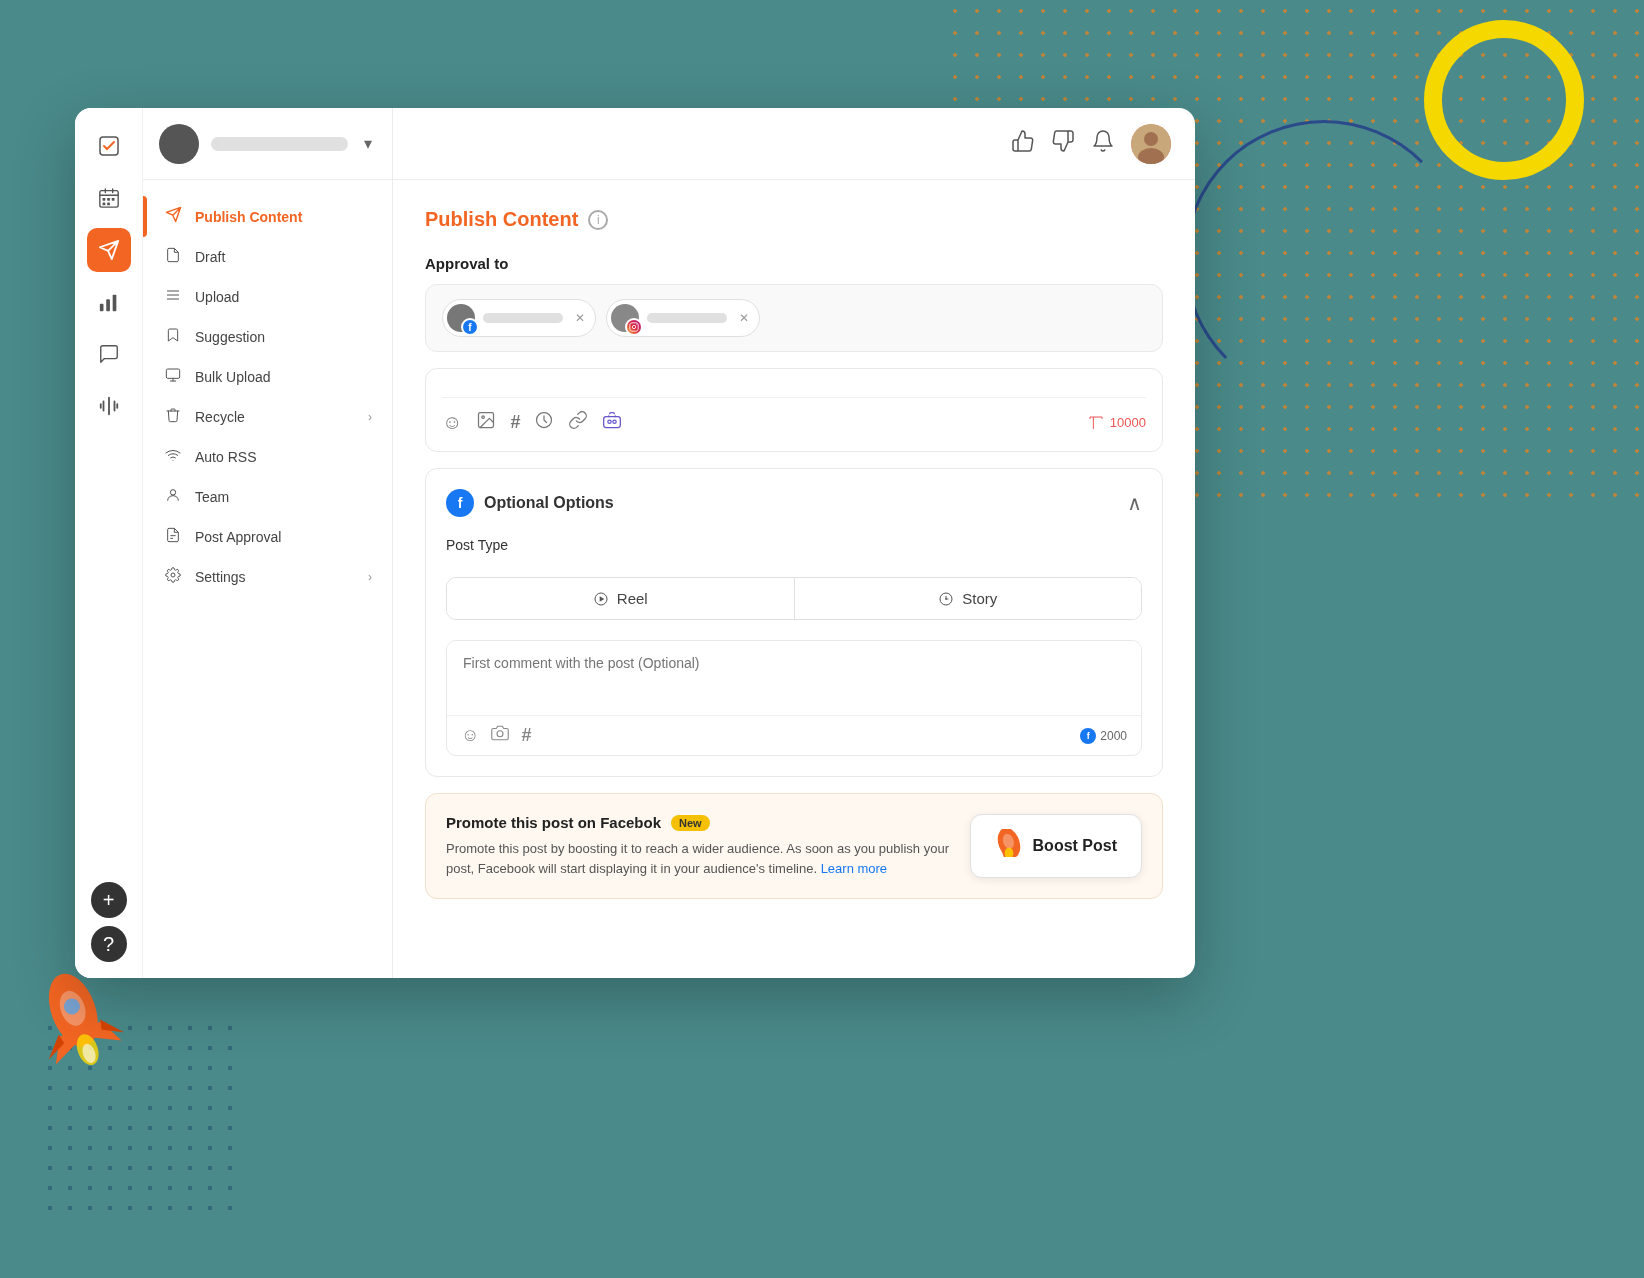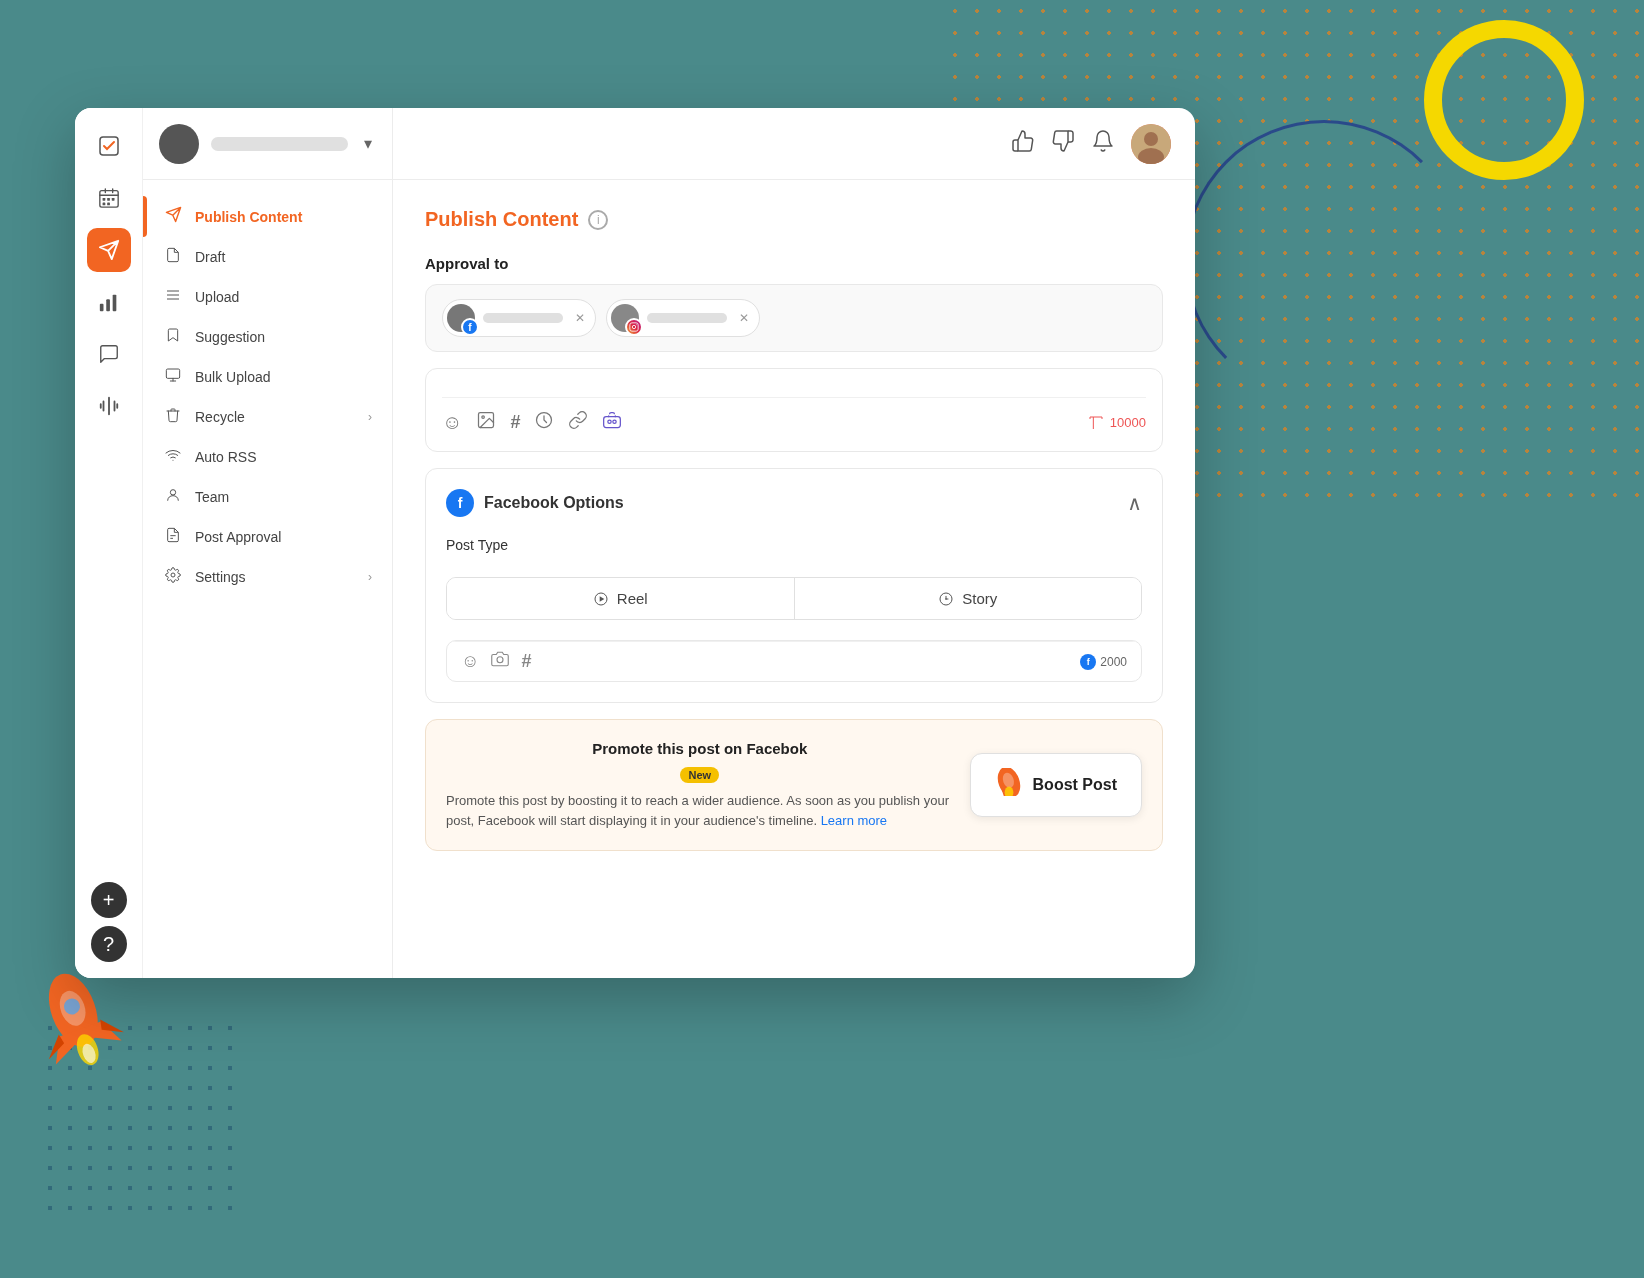--- a/index.html
+++ b/index.html
@@ -550,21 +550,20 @@
       gap: 16px;
     }
     .promote-left {
       flex: 1;
     }
     .promote-title-row {
       display: flex;
       align-items: center;
       gap: 10px;
       margin-bottom: 8px;
-      flex-direction: column;
     }
     .promote-title {
       font-size: 15px;
       font-weight: 700;
       color: #222;
     }
     .new-badge {
       background: #f5c000;
       color: #333;
       font-size: 11px;
@@ -891,21 +890,21 @@
               </svg>
             <span>10000</span>
           </div>
         </div>
       </div>
 
       <div class="fb-options">
         <div class="fb-options-header">
           <div class="fb-options-title">
             <div class="fb-icon-circle">f</div>
-            <span>Facebook Options</span>
+            <span>Optional Options</span>
           </div>
           <span class="chevron-up">∧</span>
         </div>
 
         <div class="post-type-label">Post Type</div>
         <div class="post-type-buttons">
           <button class="post-type-btn">
             <svg width="16" height="16" viewBox="0 0 24 24" fill="none">
                 <circle cx="12" cy="12" r="9" stroke="#555" stroke-width="1.5"></circle>
                 <polygon points="10,8 17,12 10,16" fill="#555"></polygon>
@@ -917,20 +916,21 @@
                 <circle cx="12" cy="12" r="9" stroke="#555" stroke-width="1.5"></circle>
                 <line x1="12" y1="8" x2="12" y2="12" stroke="#555" stroke-width="1.5" stroke-linecap="round"></line>
                 <line x1="12" y1="12" x2="15" y2="12" stroke="#555" stroke-width="1.5" stroke-linecap="round"></line>
                 <circle cx="12" cy="12" r="1" fill="#555"></circle>
               </svg>
             <span>Story</span>
           </button>
         </div>
 
         <div class="first-comment-box">
+          <textarea class="first-comment-input" placeholder="First comment with the post (Optional)" style=""></textarea>
           <div class="first-comment-toolbar">
             <span class="fc-tool-icon">☺</span>
             <span class="fc-tool-icon">
               <svg width="18" height="18" viewBox="0 0 24 24" fill="none">
                   <path d="M23 19a2 2 0 01-2 2H3a2 2 0 01-2-2V8a2 2 0 012-2h4l2-3h6l2 3h4a2 2 0 012 2z" stroke="#888" stroke-width="1.5"></path>
                   <circle cx="12" cy="13" r="4" stroke="#888" stroke-width="1.5"></circle>
                 </svg>
             </span>
             <span class="fc-tool-icon" style="font-weight:bold;color:#888;">#</span>
             <div class="fb-char-count">

